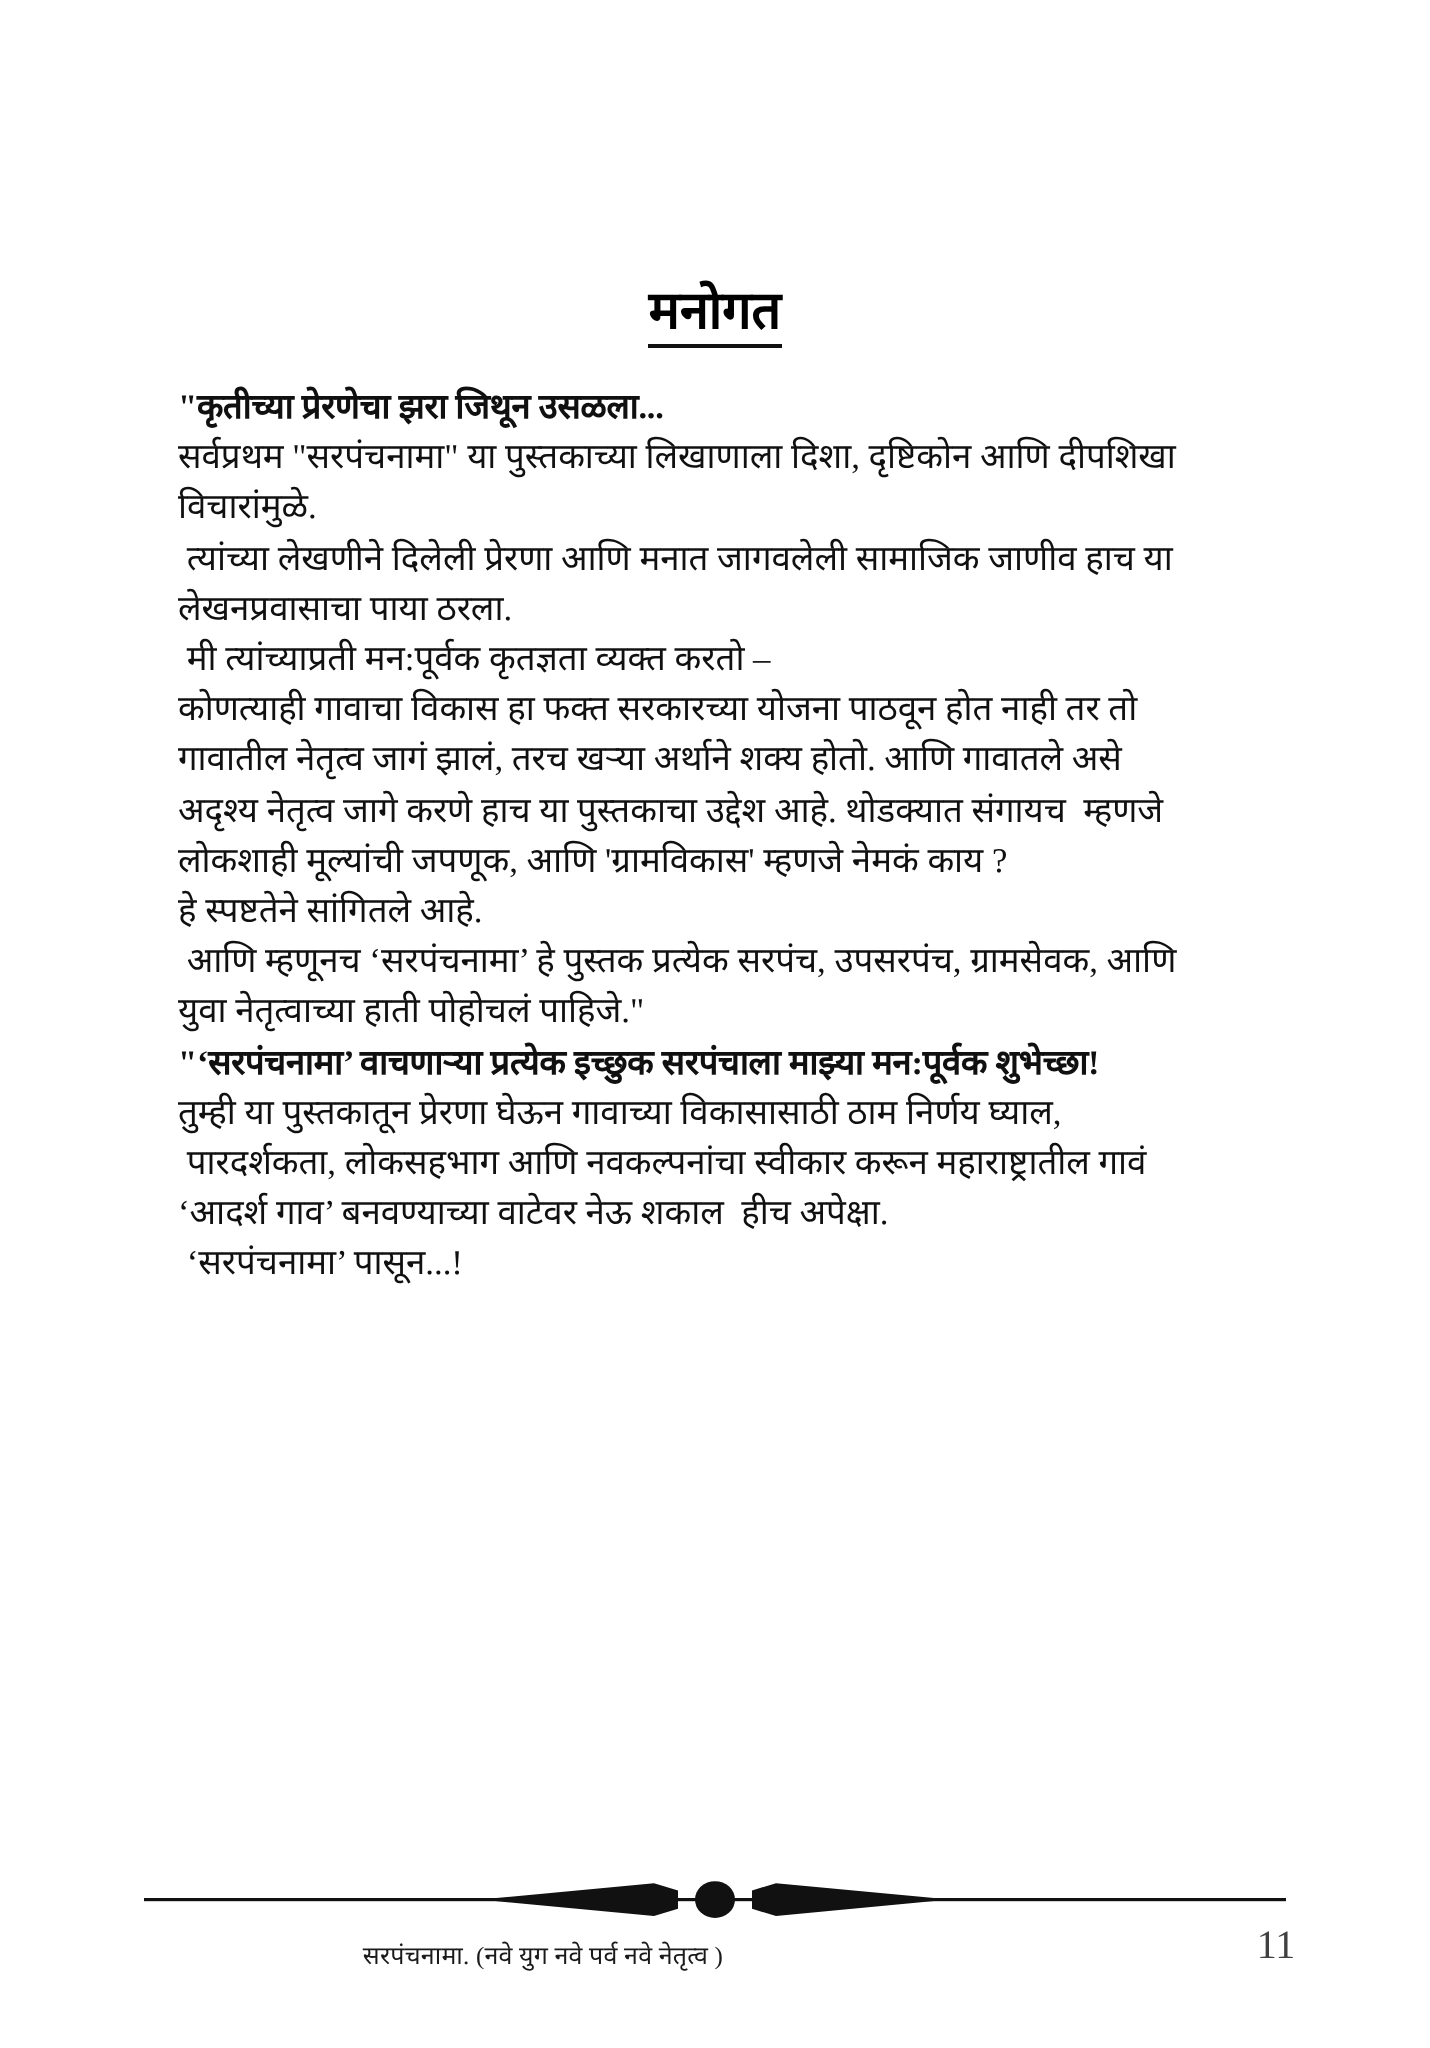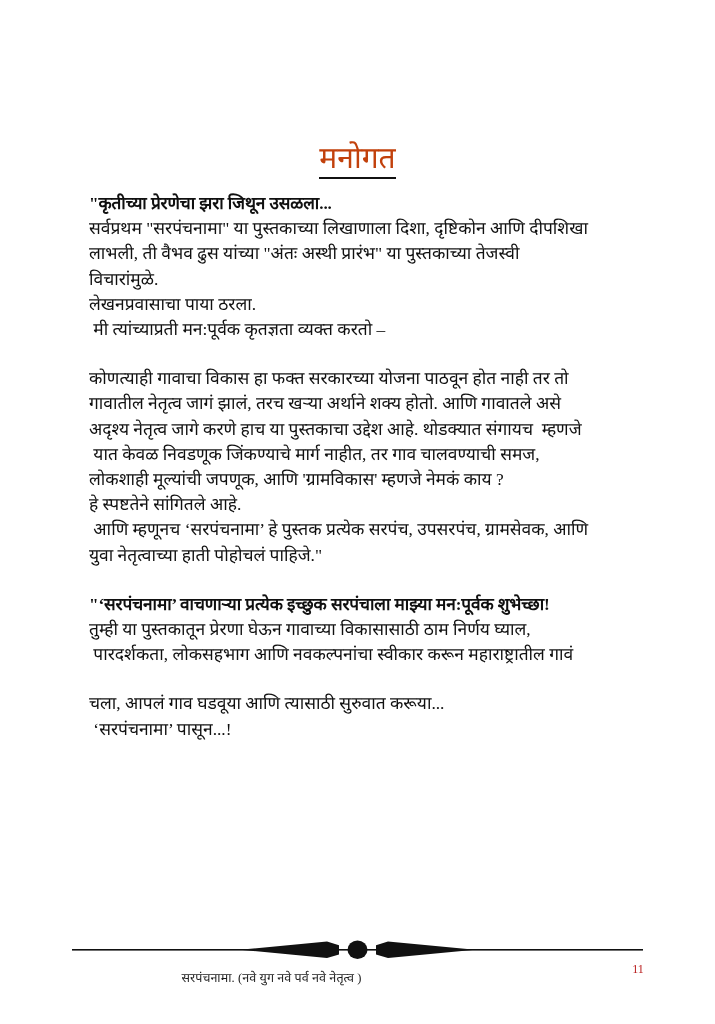--- a/index.html
+++ b/index.html
@@ -29,42 +29,41 @@
   
   .title-wrap {
     position: absolute;
     left: 0;
     top: 141px;
     width: 715px;
     text-align: center;
   }
   .title {
     display: inline-block;
-    font-size: 30px;
-    font-weight: normal;
+    font-size: 26px;
+    font-weight: bold;
     line-height: 1.15;
     letter-spacing: 0px;
     border-bottom: 2px solid #111;
     padding-bottom: 1px;
-    color: #c2410c;
+    color: #000000;
   }
 
   
   .content {
     position: absolute;
     left: 89px;
     top: 191px;
     width: 560px;
   }
 
   .block {
     margin: 0 0 0 0;
   }
   .block + .block {
-    margin-top: 24px;
   }
 
   .line {
     font-size: 17.4px;
     line-height: 25.2px;
     white-space: pre-wrap;
     color: #101010;
   }
   .line.bold {
     font-weight: bold;
@@ -96,59 +95,58 @@
     letter-spacing: 0.1px;
   }
   .footer-text span { display: inline-block; transform: translateX(-22px); }
 
   .page-number {
     position: absolute;
     left: 608px;
     top: 962px;
     width: 60px;
     text-align: center;
-    font-size: 12px;
-    color: #b91c1c;
+    font-size: 20px;
+    color: #404040;
   }
 </style>
 </head>
 <body>
 
 <div class="page">
 
   <div class="title-wrap">
     <span class="title">मनोगत</span>
   </div>
 
   <div class="content" id="body-content">
       <div class="block">
         <div class="line bold">"कृतीच्या प्रेरणेचा झरा जिथून उसळला...</div>
         <div class="line">सर्वप्रथम "सरपंचनामा" या पुस्तकाच्या लिखाणाला दिशा, दृष्टिकोन आणि दीपशिखा</div>
-        <div class="line">लाभली, ती वैभव ढुस यांच्या "अंतः अस्थी प्रारंभ" या पुस्तकाच्या तेजस्वी</div>
         <div class="line">विचारांमुळे.</div>
+        <div class="line"> त्यांच्या लेखणीने दिलेली प्रेरणा आणि मनात जागवलेली सामाजिक जाणीव हाच या</div>
         <div class="line">लेखनप्रवासाचा पाया ठरला.</div>
         <div class="line"> मी त्यांच्याप्रती मन:पूर्वक कृतज्ञता व्यक्त करतो –</div>
       </div>
       <div class="block">
         <div class="line">कोणत्याही गावाचा विकास हा फक्त सरकारच्या योजना पाठवून होत नाही तर तो</div>
         <div class="line">गावातील नेतृत्व जागं झालं, तरच खऱ्या अर्थाने शक्य होतो. आणि गावातले असे</div>
         <div class="line">अदृश्य नेतृत्व जागे करणे हाच या पुस्तकाचा उद्देश आहे. थोडक्यात संगायच  म्हणजे</div>
-        <div class="line"> यात केवळ निवडणूक जिंकण्याचे मार्ग नाहीत, तर गाव चालवण्याची समज,</div>
         <div class="line">लोकशाही मूल्यांची जपणूक, आणि 'ग्रामविकास' म्हणजे नेमकं काय ?</div>
         <div class="line">हे स्पष्टतेने सांगितले आहे.</div>
         <div class="line"> आणि म्हणूनच ‘सरपंचनामा’ हे पुस्तक प्रत्येक सरपंच, उपसरपंच, ग्रामसेवक, आणि</div>
         <div class="line">युवा नेतृत्वाच्या हाती पोहोचलं पाहिजे."</div>
       </div>
       <div class="block">
         <div class="line bold">"‘सरपंचनामा’ वाचणाऱ्या प्रत्येक इच्छुक सरपंचाला माझ्या मन:पूर्वक शुभेच्छा!</div>
         <div class="line">तुम्ही या पुस्तकातून प्रेरणा घेऊन गावाच्या विकासासाठी ठाम निर्णय घ्याल,</div>
         <div class="line"> पारदर्शकता, लोकसहभाग आणि नवकल्पनांचा स्वीकार करून महाराष्ट्रातील गावं</div>
+        <div class="line">‘आदर्श गाव’ बनवण्याच्या वाटेवर नेऊ शकाल  हीच अपेक्षा.</div>
       </div>
       <div class="block">
-        <div class="line">चला, आपलं गाव घडवूया आणि त्यासाठी सुरुवात करूया...</div>
         <div class="line"> ‘सरपंचनामा’ पासून...!</div>
       </div>
     </div>
 
   <div class="divider">
     <svg width="571" height="24" viewBox="0 0 571 24" xmlns="http://www.w3.org/2000/svg" aria-hidden="true">
       <rect x="0" y="11" width="571" height="1.6" fill="#111111"></rect>
       <path d="M 168 11.8 L 255 3.6 L 267 7.2 L 267 16.4 L 255 20.0 Z" fill="#111111"></path>
       <ellipse cx="285.5" cy="11.8" rx="10" ry="9.2" fill="#111111"></ellipse>
       <path d="M 403 11.8 L 316 3.6 L 304 7.2 L 304 16.4 L 316 20.0 Z" fill="#111111"></path>

